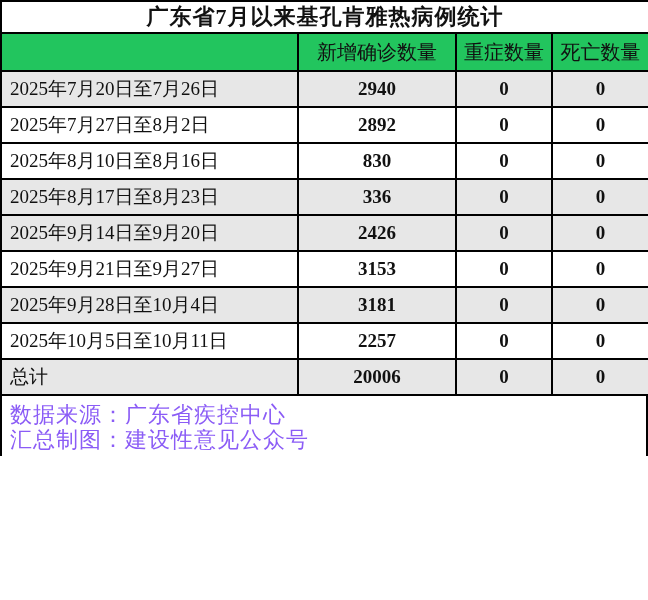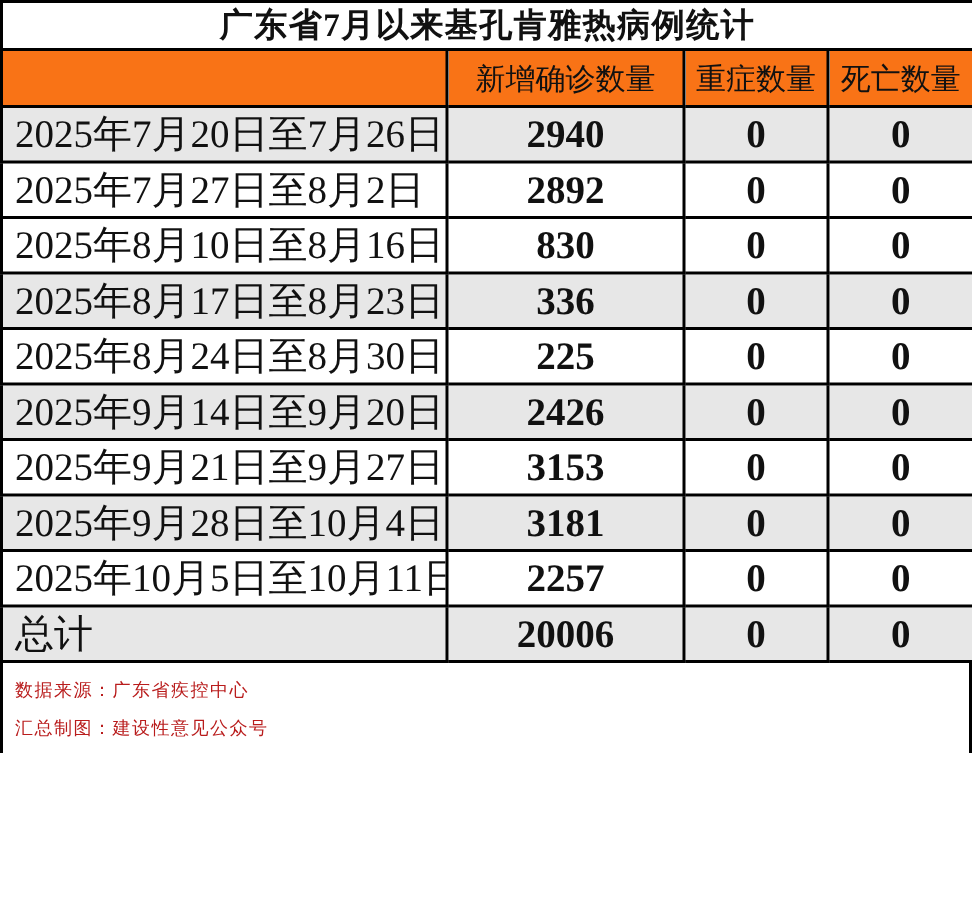--- a/index.html
+++ b/index.html
@@ -29,39 +29,39 @@
     vertical-align: middle;
     letter-spacing: 1px;
     background: #ffffff;
   }
   tr.header-row td {
     height: 36px;
     font-size: 20px;
     font-weight: normal;
     text-align: center;
     vertical-align: middle;
-    background: #f97316;
+    background: #22c55e;
   }
-  tr.data-row td { height: 34px; font-size: 26px; vertical-align: middle; background: #ffffff; }
+  tr.data-row td { height: 34px; font-size: 19px; vertical-align: middle; background: #ffffff; }
   tr.data-row td.c-period { text-align: left; padding-left: 8px; }
   tr.data-row td.c-num { text-align: center; font-weight: bold; }
   tr.data-row.alt td { background: #e7e7e7; }
 
   .footer {
     box-sizing: border-box;
     width: 648px; height: 60px;
     border-left: 2px solid #000000;
     border-right: 2px solid #000000;
     background: #ffffff;
     padding: 6px 0 0 8px;
   }
   .footer .line {
-    font-size: 12px;
+    font-size: 22px;
     line-height: 25px;
-    color: #b91c1c;
+    color: #8b5cf6;
     letter-spacing: 1px;
   }
 </style>
 </head>
 <body>
 
 <div class="sheet">
 
   <table class="stats">
     <colgroup>
@@ -99,26 +99,20 @@
       <td class="c-num">830</td>
       <td class="c-num">0</td>
       <td class="c-num">0</td>
     </tr>
         <tr class="data-row alt">
       <td class="c-period">2025年8月17日至8月23日</td>
       <td class="c-num">336</td>
       <td class="c-num">0</td>
       <td class="c-num">0</td>
     </tr>
-        <tr class="data-row">
-      <td class="c-period">2025年8月24日至8月30日</td>
-      <td class="c-num">225</td>
-      <td class="c-num">0</td>
-      <td class="c-num">0</td>
-    </tr>
         <tr class="data-row alt">
       <td class="c-period">2025年9月14日至9月20日</td>
       <td class="c-num">2426</td>
       <td class="c-num">0</td>
       <td class="c-num">0</td>
     </tr>
         <tr class="data-row">
       <td class="c-period">2025年9月21日至9月27日</td>
       <td class="c-num">3153</td>
       <td class="c-num">0</td>

